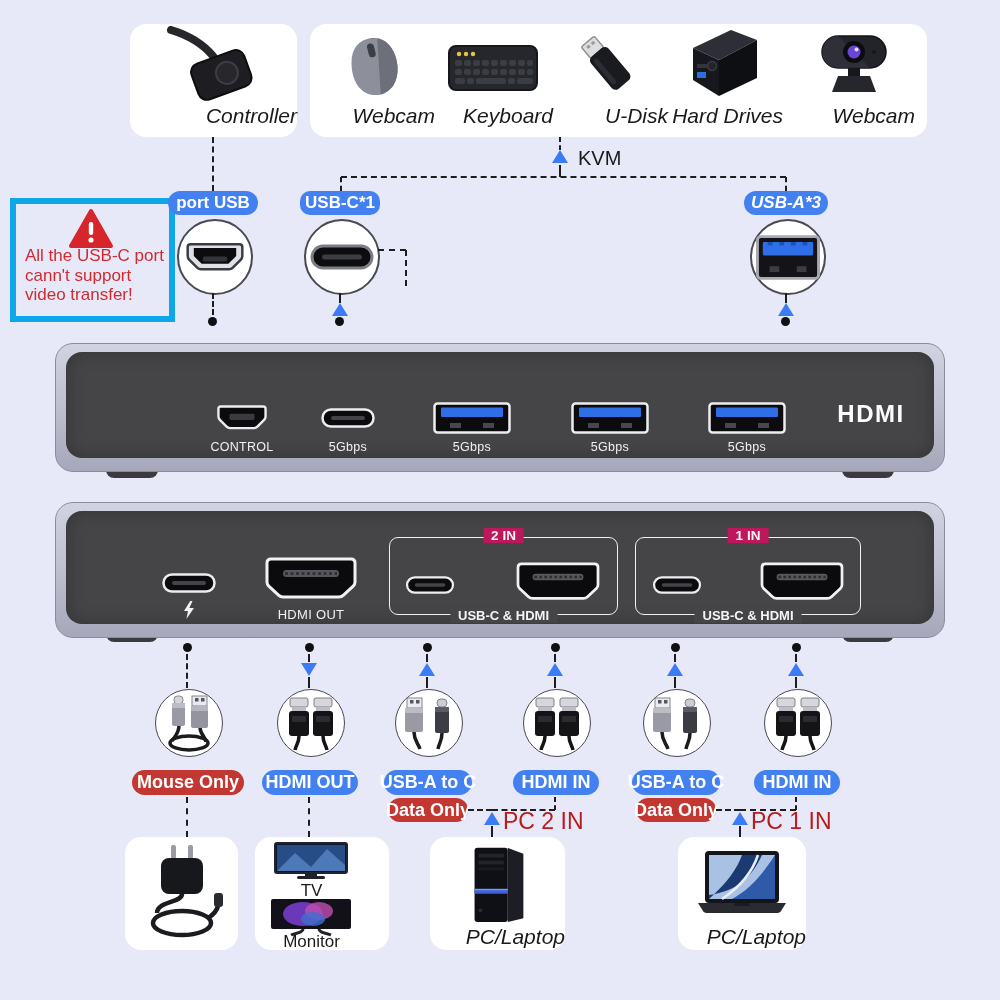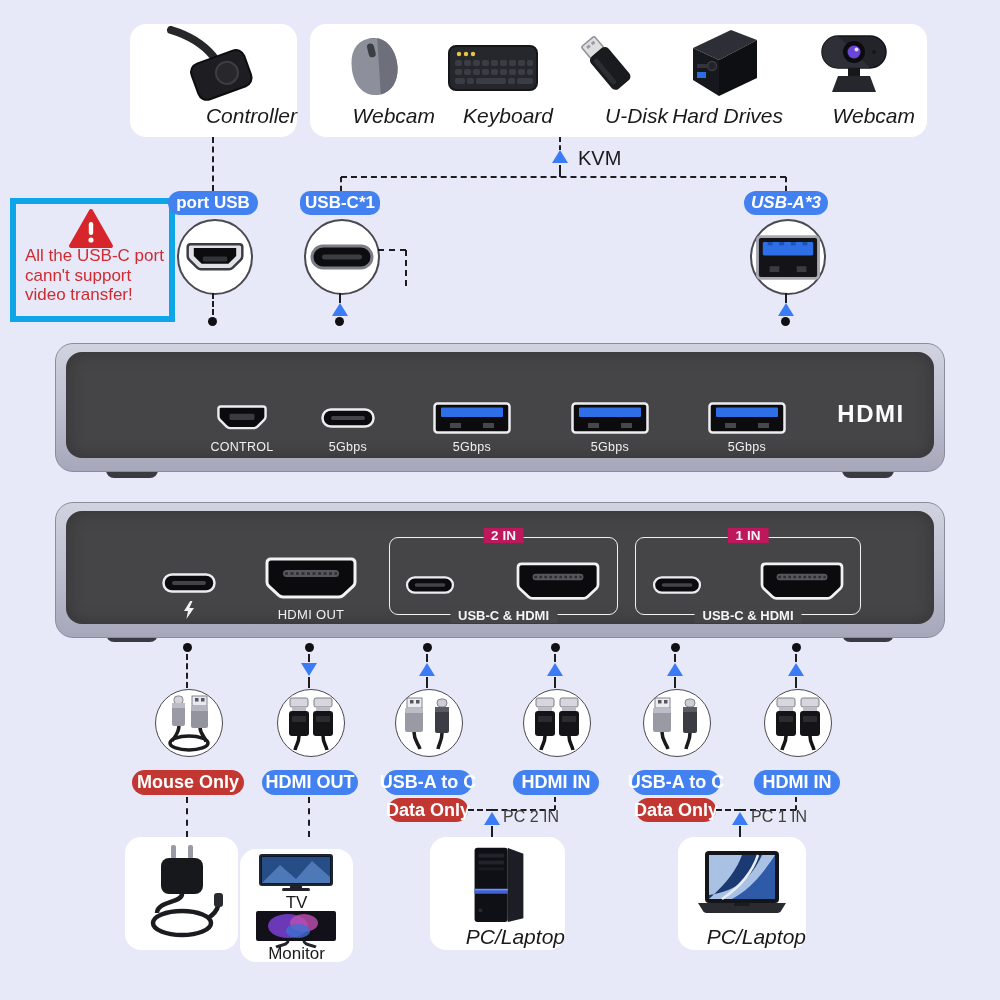--- a/index.html
+++ b/index.html
@@ -28,21 +28,21 @@
   .panel{position:absolute;background:#454547;border-radius:16px;
          box-shadow:inset 0 0 18px rgba(0,0,0,.25);}
   .foot{background:#3a3a40;border-radius:0 0 8px 8px;}
   .portlabel{position:absolute;text-align:center;font-size:12.5px;color:#f0f0f2;letter-spacing:.3px;}
   .bracket{position:absolute;border:1.5px solid #f0f0f2;border-radius:9px;}
   .bracket .title{position:absolute;top:-10px;left:50%;transform:translateX(-50%);
                   background:#be185d;padding:0 8px;color:#f4f4f6;font-size:13.5px;font-weight:600;white-space:nowrap;}
   .bracket .caption{position:absolute;bottom:-9px;left:50%;transform:translateX(-50%);
                   background:#454547;padding:0 8px;color:#f4f4f6;font-size:13px;font-weight:600;white-space:nowrap;}
   .redtext{color:#cf2b31;}
-  .pcin{font-size:16px;color:#404040;white-space:nowrap;}
+  .pcin{font-size:23px;color:#b91c1c;white-space:nowrap;}
   .hdmilogo{font-size:24px;font-weight:800;letter-spacing:1.5px;color:#fbfbfd;}
 </style>
 </head>
 <body>
 
 <div class="canvas">
 
   <div class="abs whitebox" style="left:130px;top:24px;width:167px;height:113px;"></div>
   <div class="abs" style="left:163px;top:26px;">
     <svg width="100" height="78" viewBox="0 0 100 78">
@@ -481,21 +481,21 @@
         <rect x="55" y="4" width="5" height="14" rx="2" fill="#9a9aa4"></rect>
         <rect x="28" y="17" width="42" height="36" rx="8" fill="#17181c"></rect>
         <path d="M49,53 C49,62 24,60 24,72" stroke="#1b1c1f" stroke-width="4.5" fill="none"></path>
         <ellipse cx="49" cy="82" rx="29" ry="12" fill="none" stroke="#1b1c1f" stroke-width="4.5"></ellipse>
         <path d="M74,78 C80,74 84,70 85,65" stroke="#1b1c1f" stroke-width="4.5" fill="none"></path>
         <rect x="81" y="52" width="9" height="14" rx="3" fill="#2a2b30"></rect>
       </svg>
     </div>
   </div>
 
-  <div class="abs whitebox" style="left:240px;top:837px;width:113px;height:113px;margin-top:12px;">
+  <div class="abs whitebox" style="left:255px;top:837px;width:134px;height:113px;">
     <div class="abs" style="left:18px;top:4px;">
       <svg width="76" height="40" viewBox="0 0 76 40">
         <rect x="2" y="2" width="72" height="30" rx="2" fill="#0e1526" stroke="#1e2430" stroke-width="2"></rect>
         <rect x="4" y="4" width="68" height="26" fill="#274d86"></rect>
         <path d="M4,30 L22,12 L38,26 L54,8 L72,24 V30 Z" fill="#4d79b8"></path>
         <path d="M4,30 L20,20 L36,30 Z" fill="#1b3push" opacity="0"></path>
         <rect x="32" y="32" width="12" height="3" fill="#202227"></rect>
         <rect x="24" y="35" width="28" height="3" rx="1.5" fill="#202227"></rect>
       </svg>
     </div>

